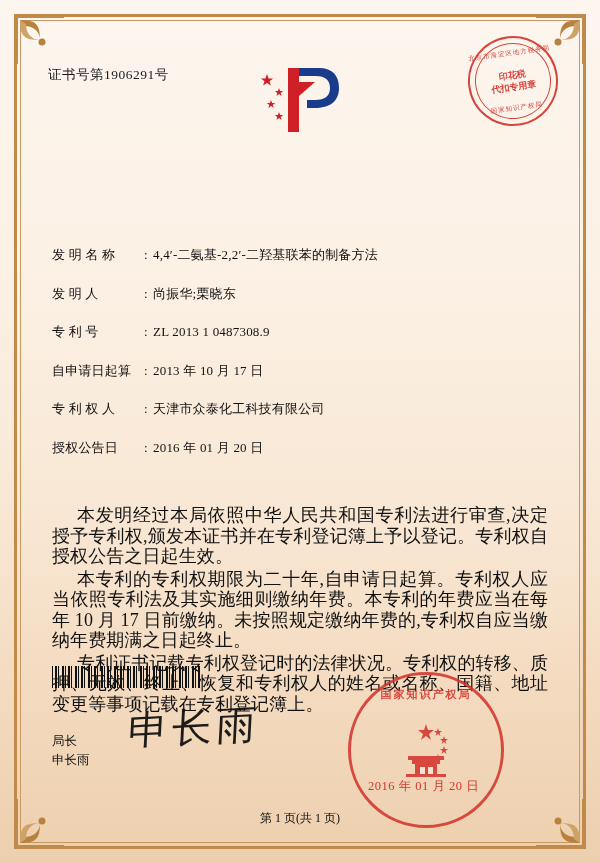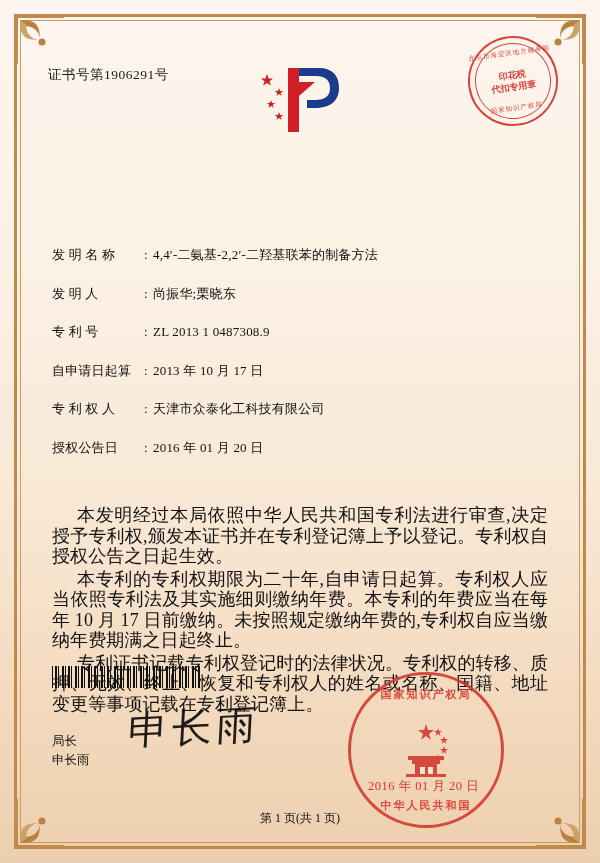--- a/index.html
+++ b/index.html
@@ -392,19 +392,18 @@
           <polygon points="44,32 45,35 48,35 45.5,37 46.5,40 44,38 41.5,40 42.5,37 40,35 43,35"></polygon>
         </g>
         <rect x="14" y="34" width="36" height="4" fill="#d4362e"></rect>
         <rect x="18" y="38" width="28" height="4" fill="#d4362e"></rect>
         <rect x="21" y="42" width="22" height="10" fill="#d4362e"></rect>
         <rect x="26" y="45" width="5" height="7" fill="#f6e6d8"></rect>
         <rect x="34" y="45" width="5" height="7" fill="#f6e6d8"></rect>
         <rect x="12" y="52" width="40" height="3" fill="#d4362e"></rect>
       </svg>
     </div>
-    <div class="bs-arc-bottom">中华人民共和国</div>
   </div>
   <div class="seal-date">2016 年 01 月 20 日</div>
 
   <div class="page-footer">第 1 页(共 1 页)</div>
 
 </div>
 
 </body></html>

